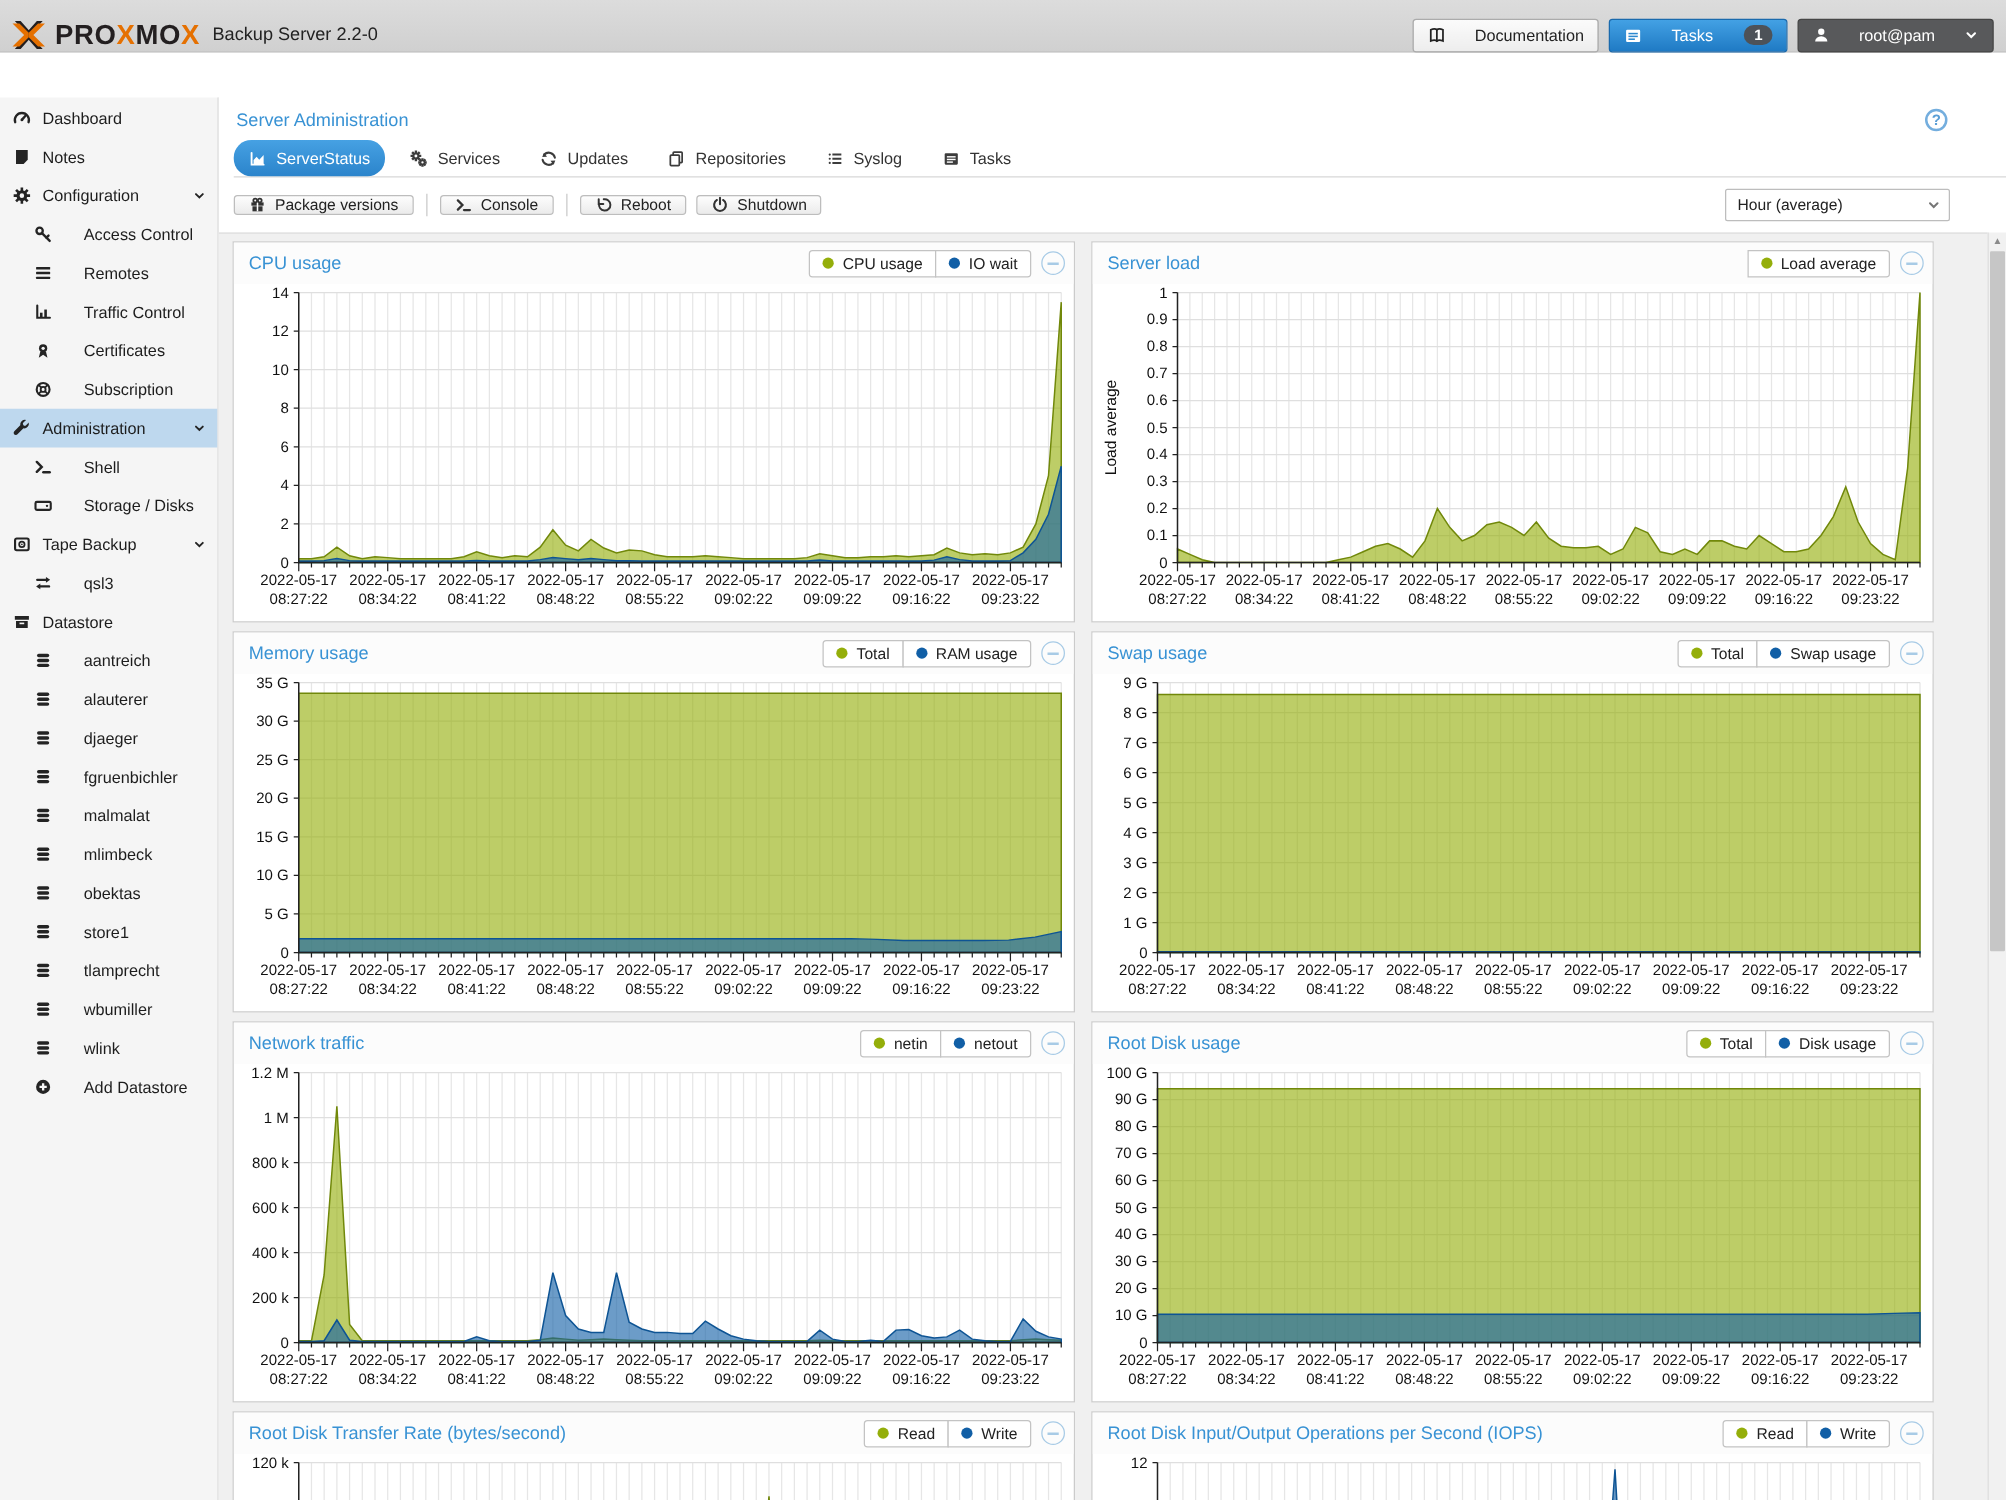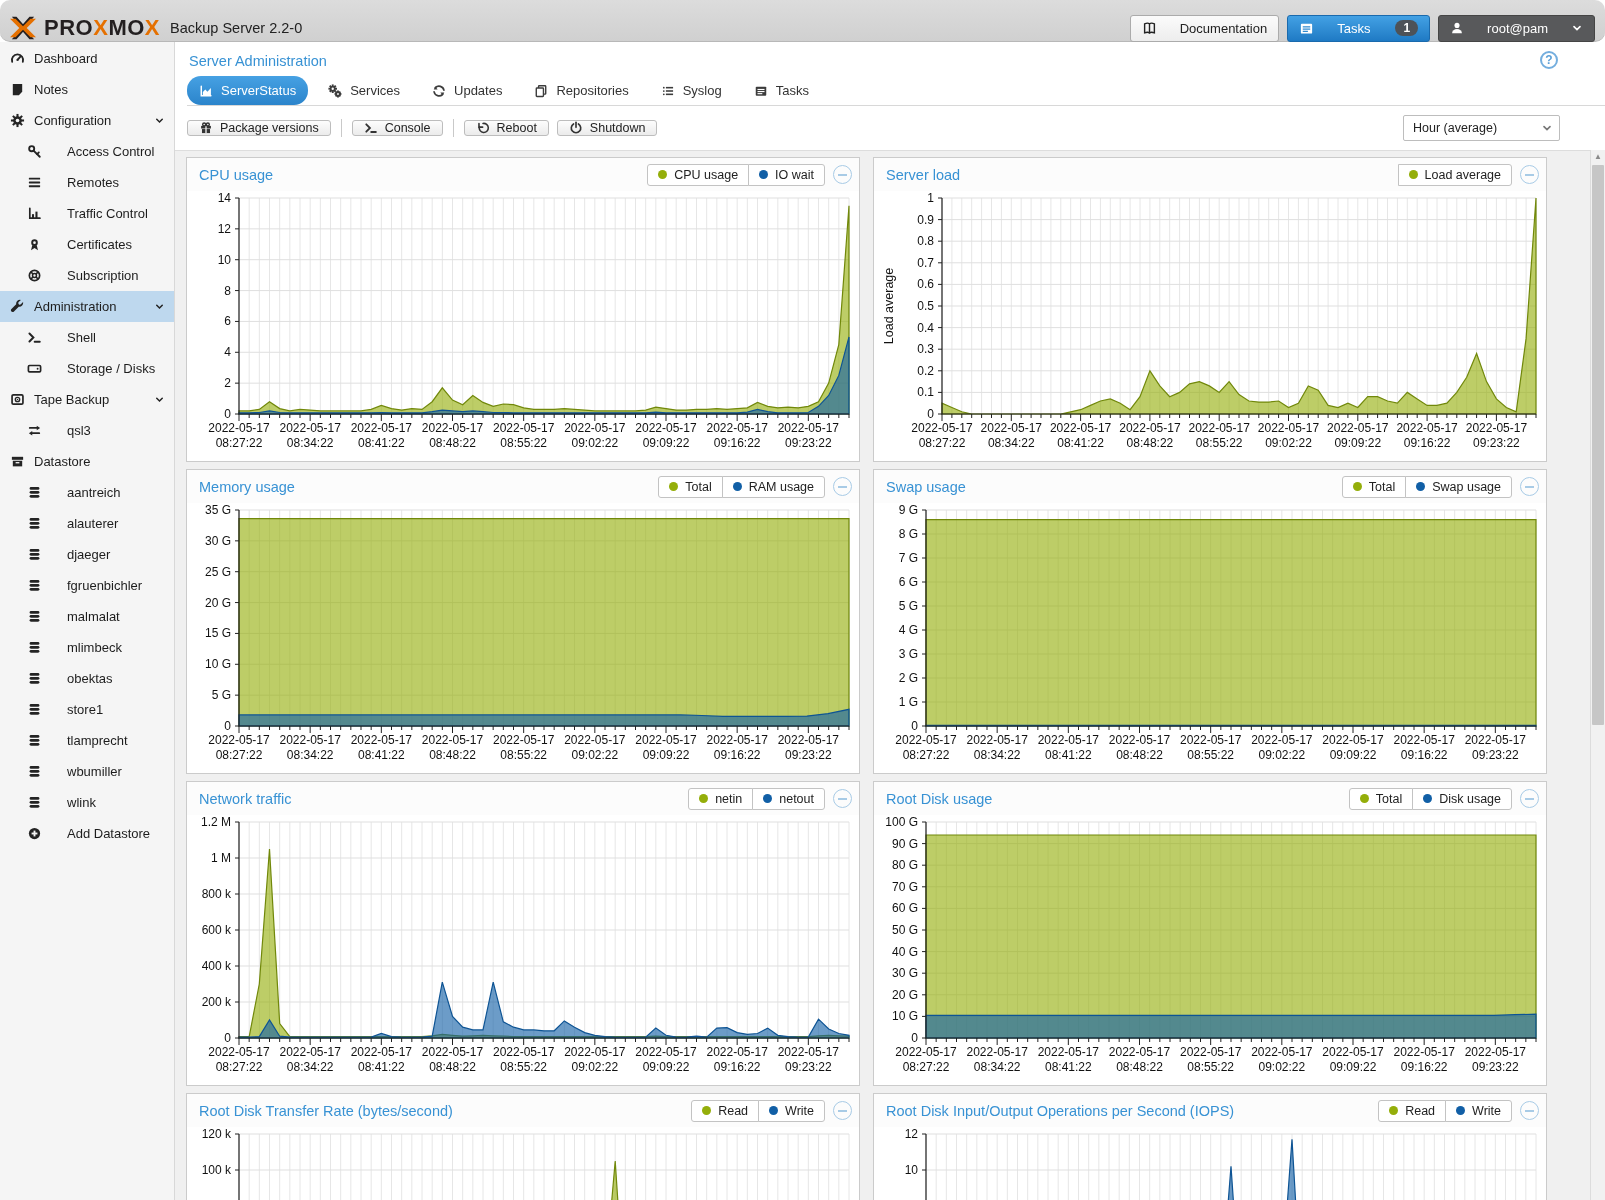--- a/index.html
+++ b/index.html
@@ -2,38 +2,38 @@
 <html><head>
 <meta charset="utf-8">
 <style>
   * { box-sizing: border-box; }
   html,body { margin:0; padding:0; width:1605px; height:1200px; overflow:hidden;
     font-family:"Liberation Sans", sans-serif; background:#fff; }
   .app { width:1605px; height:1200px; display:flex; flex-direction:column; }
 
   
   .topbar { height:42px; flex:0 0 42px; background:linear-gradient(#dcdcdc,#d0d0d0);
-    border-bottom:1px solid #b8b8b8; display:flex; align-items:center; padding:15px 10px 0 8px;border-radius:10px; --hole:#d6d6d6; }
+    border-bottom:1px solid #b8b8b8; display:flex; align-items:center; padding:15px 10px 0 8px; --hole:#d6d6d6; }
   .brand { display:flex; align-items:center; gap:6px; }
   .brand-mark { width:30px; height:26px; }
   .brand-text { font-weight:bold; font-size:22px; letter-spacing:.5px; color:#231f20; }
   .brand-text .bx { color:#e57000; }
   .product { font-size:14.5px; color:#222; margin-left:10px; }
   .top-right { margin-left:auto; display:flex; gap:8px; align-items:center; }
   .tbtn { height:27px; display:flex; align-items:center; gap:23px; padding:0 11px;
     border-radius:3px; font-size:13px; cursor:pointer; }
   .doc-btn { background:linear-gradient(#fbfbfb,#ededed); border:1px solid #ababab; color:#222; }
   .tasks-btn { background:linear-gradient(#43a1e4,#1f7ac4); border:1px solid #1a6aad; color:#fff; --hole:#2c88cf; }
   .badge { background:#4d5258; color:#fff; font-size:12px; font-weight:bold; border-radius:8px;
     padding:1px 8px; margin-left:2px; }
   .user-btn { background:#58595b; border:1px solid #454545; color:#fff; }
   .ico { display:inline-flex; }
 
   
-  .body-row { flex:1; display:flex; min-height:0; }
+  .body-row { flex:1; display:flex; min-height:0;margin-top:36px; }
 
   
   .sidebar { width:175px; flex:0 0 175px; background:#f5f5f5; border-right:1px solid #d8d8d8;
     --hole:#f5f5f5; padding-top:1px; overflow:hidden; }
   .side-item { height:31px; display:flex; align-items:center; gap:9px; padding-left:10px;
     font-size:13px; color:#1d1d1d; cursor:pointer; }
   .side-item.ind1 { padding-left:27px;gap:25px; }
   .side-item.sel { background:#bed8ee; }
   .side-item .ico { color:#242424; }
   .side-arrow { margin-left:auto; margin-right:9px; color:#8d8d8d; }
@@ -51,21 +51,21 @@
     color:#333; border-radius:3px 3px 0 0; cursor:pointer; }
   .tab .ico { color:#3c3c3c; }
   .tab.active { background:linear-gradient(#46a1e3,#2b84cb); color:#fff;border-radius:14px; --hole:#338bd1; }
   .tab.active .ico { color:#fff; }
   .toolbar { display:flex; align-items:center; gap:8px; padding:9px 45px 9px 12px; --hole:#fff; }
   .tool-btn { height:16px; display:flex; align-items:center; gap:7px; padding:0 11px; font-size:12.5px;
     color:#222; background:linear-gradient(#fdfdfd,#ebebeb); border:1px solid #bdbdbd; border-radius:3px;
     cursor:pointer; }
   .tool-btn .ico { color:#333; }
   .tool-sep { width:1px; height:18px; background:#c9c9c9; margin:0 2px; }
-  .period-select { margin-left:auto; width:157px; height:26px; background:#fff; border:1px solid #bdbdbd;
+  .period-select { margin-left:auto; width:180px; height:26px; background:#fff; border:1px solid #bdbdbd;
     border-radius:2px; display:flex; align-items:center; font-size:12.5px; color:#222;
     padding-left:9px; cursor:pointer; }
   .period-select .chev { margin-left:auto; padding-right:6px; color:#777; display:flex; }
 
   
   .charts-row { flex:1; display:flex; min-height:0; }
   .charts { flex:1; background:#f0f0f0; border-top:1px solid #ddd; padding:6px 42px 0 11px;
     display:grid; grid-template-columns:674px 674px; column-gap:13px; row-gap:7px;
     grid-auto-rows:305px; overflow:hidden; }
   .panel { background:#fff; border:1px solid #cbcbcb; display:flex; flex-direction:column; overflow:hidden; }

